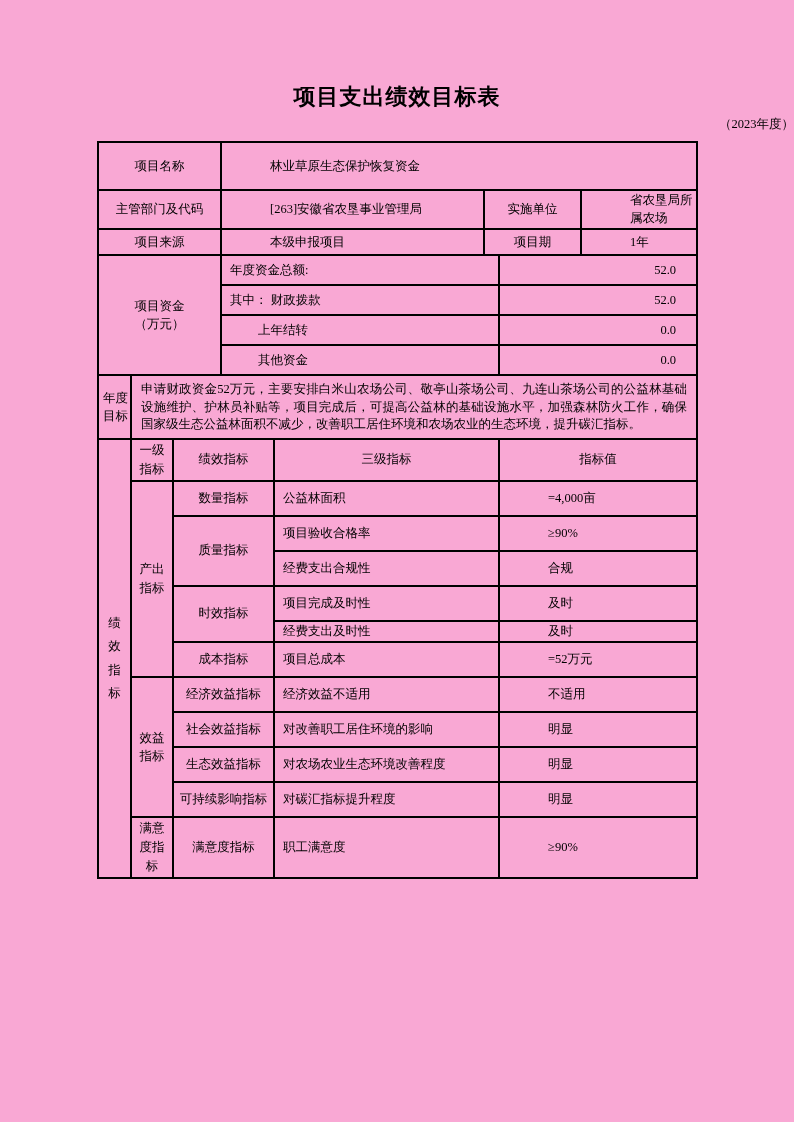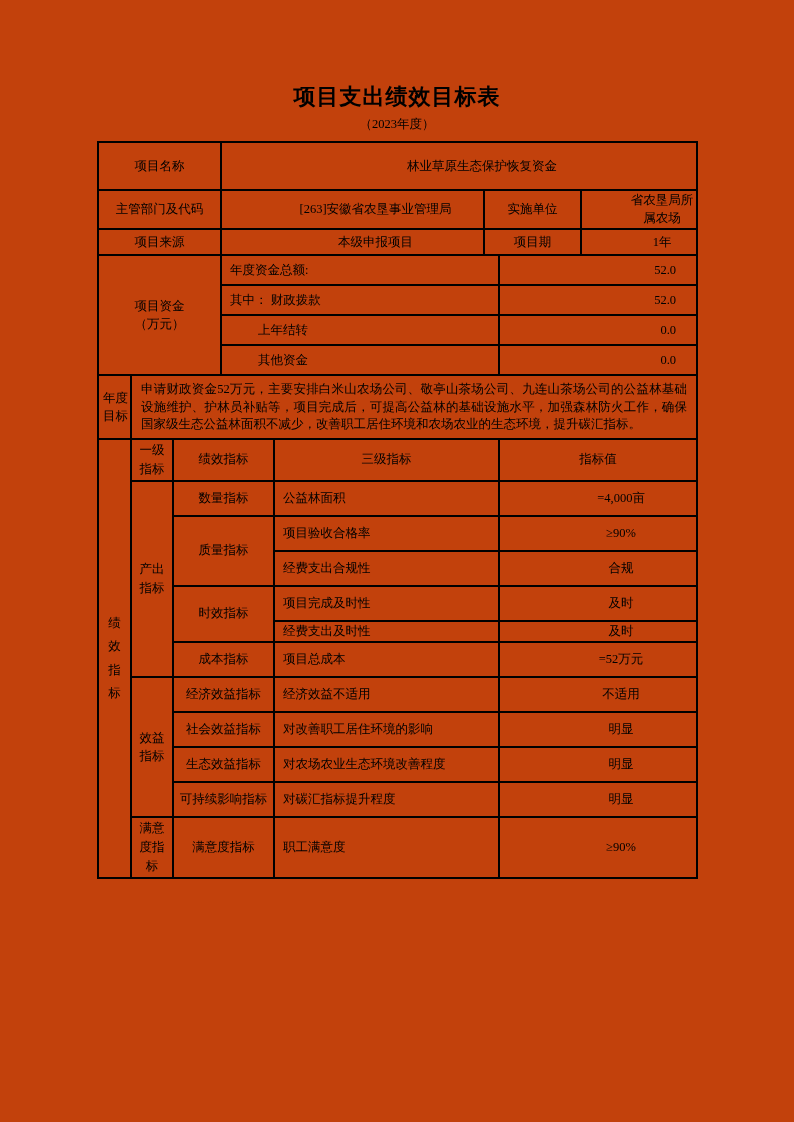--- a/index.html
+++ b/index.html
@@ -1,38 +1,38 @@
 <!DOCTYPE html>
 <html><head>
 <meta charset="utf-8">
 <style>
   html,body { margin:0; padding:0; background:#fff; }
   .page {
-    width:794px; height:1122px; background:#c2410c; color:#000;
+    width:794px; height:1122px; background:#f9a8d4; color:#000;
     font-family:"Liberation Serif","DejaVu Serif",serif;
     position:relative; overflow:hidden;
   }
   .title {
     margin:0; padding-top:84px; text-align:center;
     font-size:22px; font-weight:bold; line-height:1.2; letter-spacing:1px;
   }
   .subtitle {
-    text-align:center; font-size:12.5px; margin:7px 0 9px; line-height:1.2;
+    text-align:right; font-size:12.5px; margin:7px 0 9px; line-height:1.2;
   }
   table.doc {
     margin-left:97px; width:601px;
     border-collapse:collapse; table-layout:fixed;
   }
   td {
     border:2px solid #000; font-size:12.5px; line-height:1.4;
     padding:1px 2px; overflow:hidden; vertical-align:middle;
     word-break:break-all;
   }
   td.lbl   { text-align:center; }
-  td.valc  { text-align:center;padding-left:48px; }
+  td.valc  { text-align:left;padding-left:48px; }
   td.vall  { text-align:left; padding-left:8px; }
   td.valr  { text-align:right; padding-right:20px; font-family:"Liberation Serif","DejaVu Serif",serif; }
   td.indent{ padding-left:36px; }
   td.goal  {
     text-align:justify; padding:4px 9px; line-height:1.42; font-size:12.5px;
     vertical-align:middle;
   }
   
   .w1 { display:inline-block; width:1.15em; line-height:1.85; vertical-align:middle; }
   .w2 { display:inline-block; width:2.3em;  line-height:1.5;  vertical-align:middle; }

